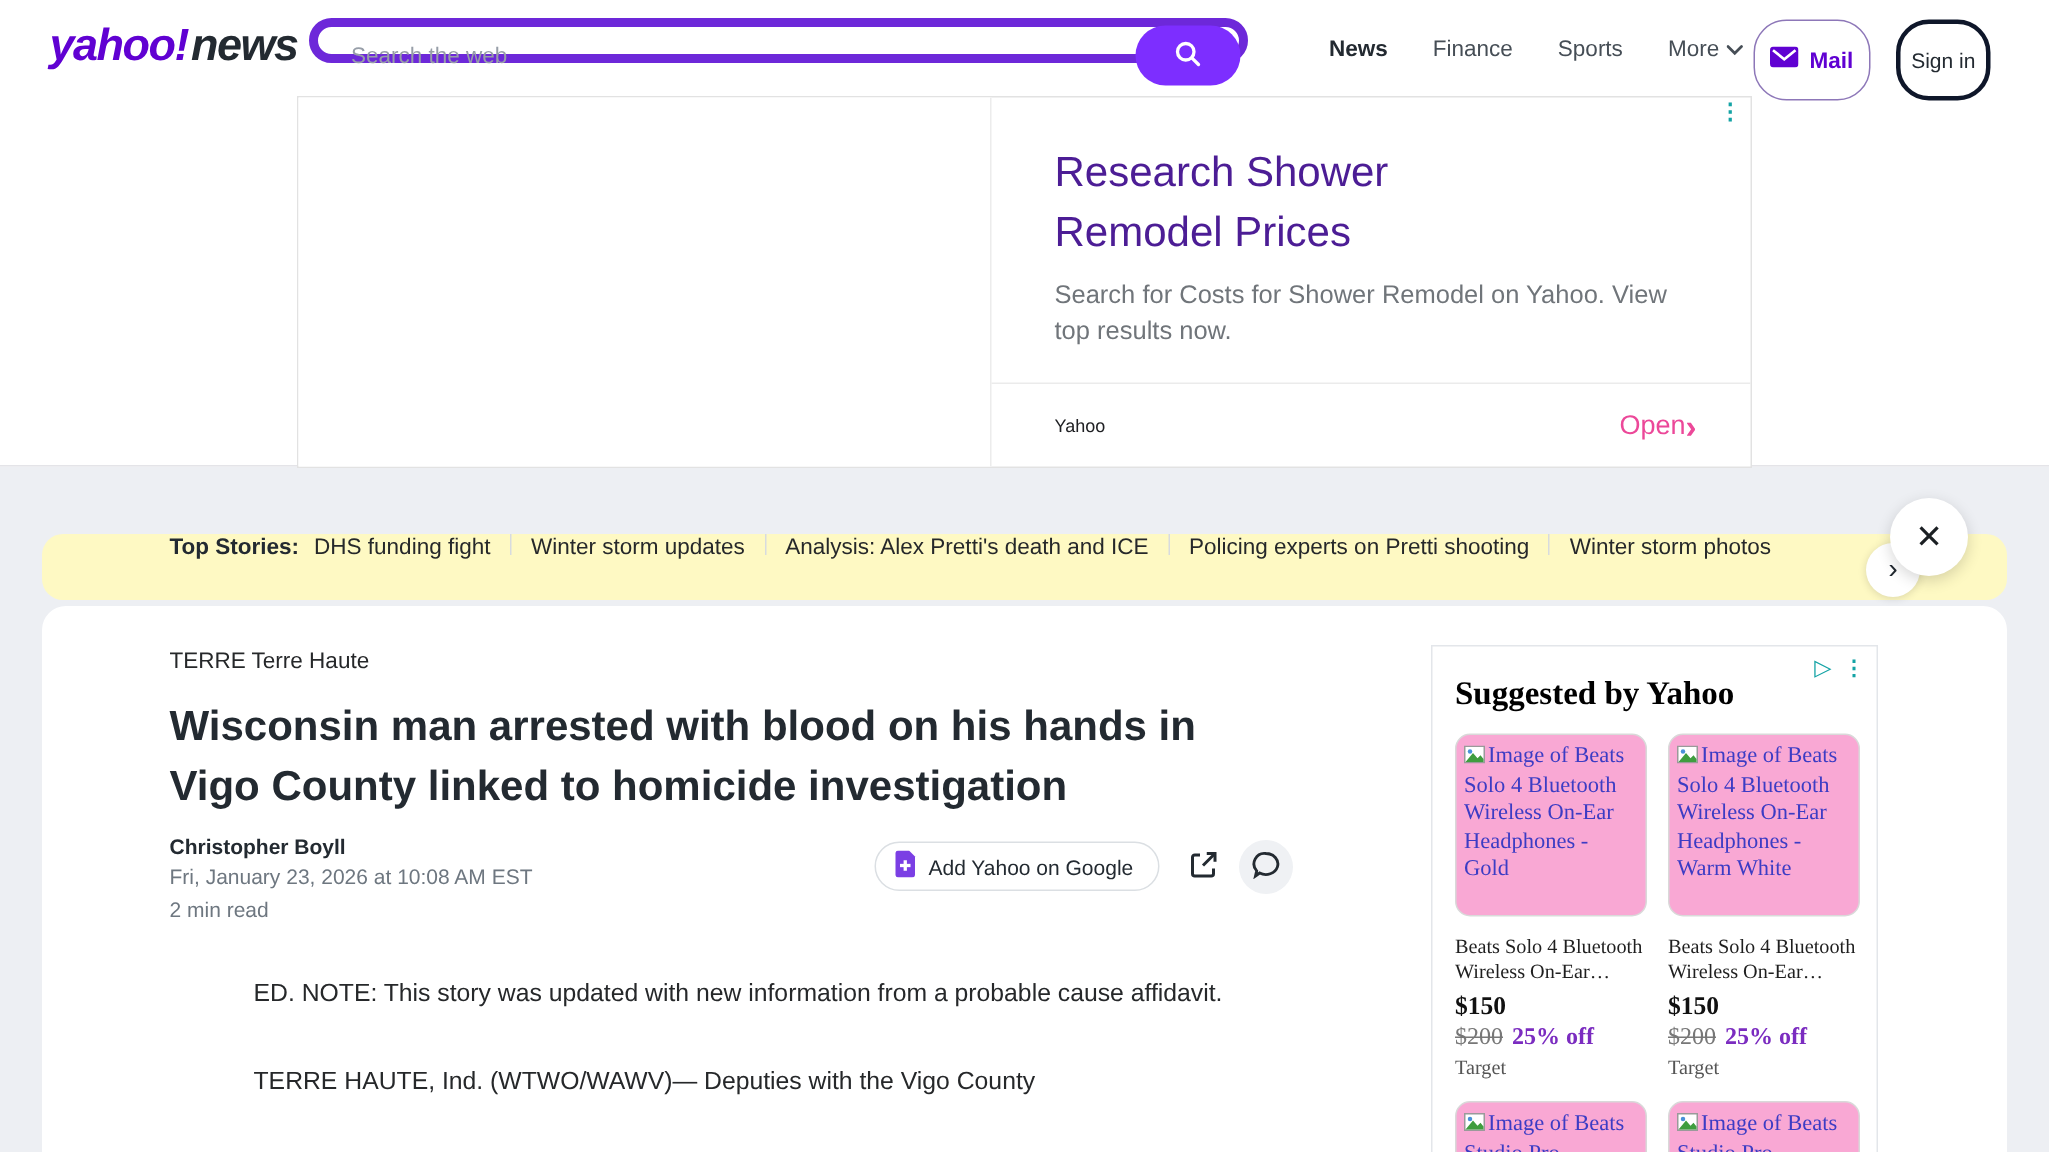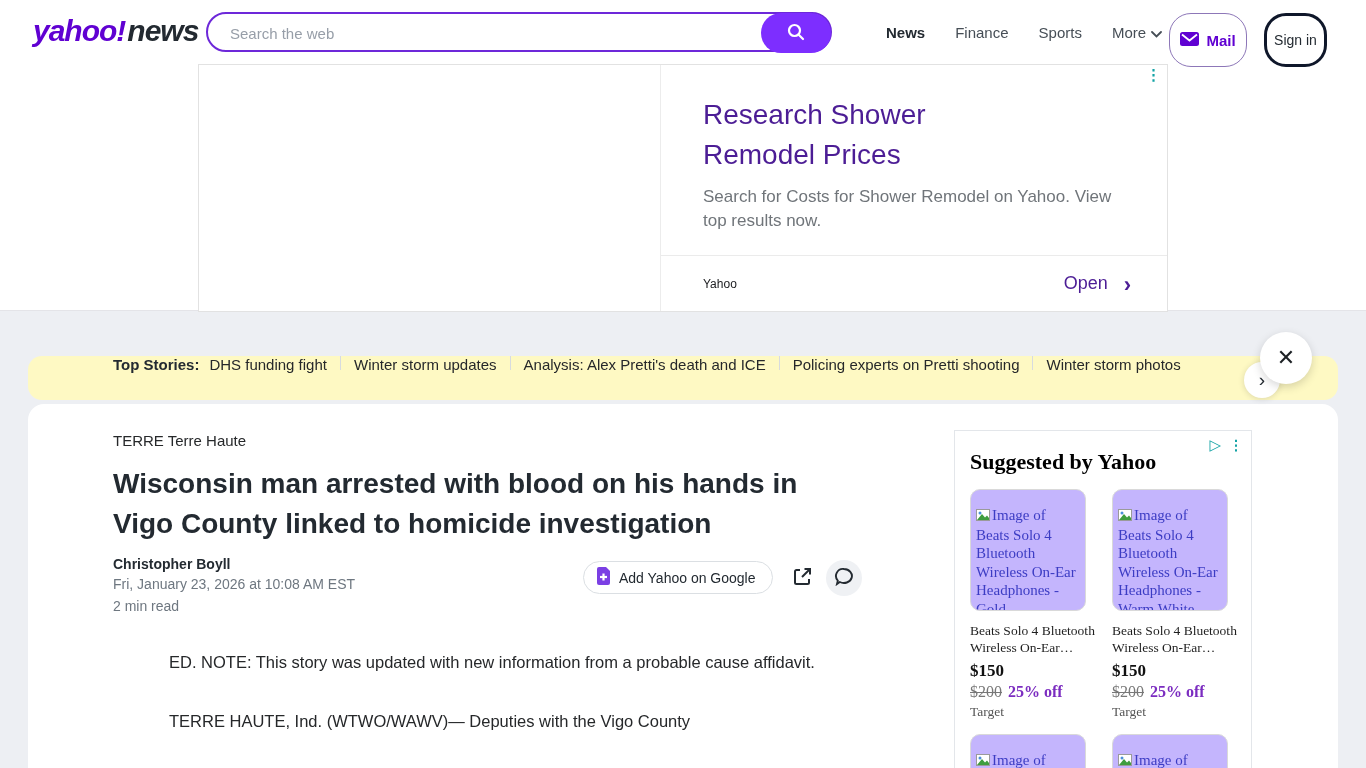--- a/index.html
+++ b/index.html
@@ -7,41 +7,41 @@
   body { font-family:"Liberation Sans", sans-serif; background:#edeff3; position:relative; }
 
   
   .top-white { position:absolute; left:0; top:0; width:1366px; height:311px; background:#fff; border-bottom:1px solid #e4e4e8; }
 
   
   .topbar { position:absolute; left:0; top:0; width:1366px; height:64px; background:#fff; z-index:5; }
   .logo { position:absolute; left:33px; top:14px; font-style:italic; font-weight:800; font-size:30px; letter-spacing:-1px; cursor:pointer; }
   .logo-yahoo { color:#6001d2; }
   .logo-news { color:#232a31; margin-left:2px; }
-  .searchwrap { position:absolute; left:206px; top:12px; width:626px; height:40px; border:2px solid #6d28d9; border-radius:24px; background:#fff; }
+  .searchwrap { position:absolute; left:206px; top:12px; width:626px; height:30px; border:6px solid #6d28d9; border-radius:24px; background:#fff; }
   .searchwrap input { position:absolute; left:0; top:0; width:540px; height:38px; border:none; outline:none; background:transparent; padding-left:22px; font-size:15px; color:#232a31; font-family:"Liberation Sans", sans-serif; }
   .searchwrap input::placeholder { color:#979ea8; }
   .search-btn { position:absolute; right:-1px; top:-1px; width:70px; height:40px; border:none; border-radius:24px; background:#7d2eff; cursor:pointer; display:flex; align-items:center; justify-content:center; }
   .topnav { position:absolute; left:886px; top:0; height:64px; display:flex; align-items:center; gap:30px; font-size:15px; color:#464e56; }
   .topnav .nav-item { cursor:pointer; display:flex; align-items:center; gap:5px; }
   .topnav .active { font-weight:700; color:#232a31; }
   .pill-btn { position:absolute; top:13px; height:54px; border-radius:22px; background:#fff; display:flex; align-items:center; justify-content:center; cursor:pointer; font-family:"Liberation Sans", sans-serif; }
   .mail-btn { left:1169px; width:78px; border:1.5px solid #8d77b8; gap:7px; color:#6001d2; font-size:15px; font-weight:600; }
   .signin-btn { left:1264px; width:63px; border:3px solid #0f172a; color:#232a31; font-size:14px; font-weight:500; }
 
   
   .top-ad { position:absolute; left:198px; top:64px; width:970px; height:248px; background:#fff; border:1px solid #e2e2e2; display:flex; z-index:4; }
   .ad-img-area { width:462px; height:100%; border-right:1px solid #ececec; background:#fff; }
   .ad-body { position:relative; flex:1; }
   .ad-kebab { position:absolute; top:3px; right:6px; color:#14a3a5; font-size:15px; font-weight:700; line-height:14px; cursor:pointer; }
   .ad-title { position:absolute; left:42px; top:30px; width:340px; font-size:28px; line-height:40px; font-weight:400; color:#4c1d95; cursor:pointer; }
   .ad-desc { position:absolute; left:42px; top:120px; width:410px; font-size:17px; line-height:24px; color:#70757a; }
   .ad-footer { position:absolute; left:0; bottom:0; width:100%; height:56px; border-top:1px solid #ebebeb; display:flex; align-items:center; justify-content:space-between; padding:0 36px 0 42px; }
   .ad-advertiser { font-size:12px; color:#202124; }
-  .ad-open { font-size:18px; color:#4c1d95; font-weight:500; display:flex; align-items:flex-end; gap:16px; cursor:pointer; }
+  .ad-open { font-size:18px; color:#ec4899; font-weight:500; display:flex; align-items:flex-end; gap:0; cursor:pointer; }
   .ad-open .chev { font-size:22px; font-weight:700; line-height:18px; }
 
   
   .ts-bar { position:absolute; left:28px; top:356px; width:1310px; height:44px; background:#fef9c3; border-radius:14px; display:flex; align-items:flex-start; padding:0 120px 0 85px; overflow:hidden; z-index:5; }
   .ts-label { font-weight:700; font-size:15px; color:#232a31; white-space:nowrap; margin-right:10px; }
   .ts-item { font-size:15px; color:#26282a; white-space:nowrap; cursor:pointer; }
   .ts-sep { width:1px; height:14px; background:#d7dbdf; margin:0 13px; flex:0 0 auto; }
   .ts-chev { position:absolute; left:1244px; top:362px; width:36px; height:36px; border-radius:50%; background:#fff; box-shadow:0 1px 6px rgba(0,0,0,.14); border:none; font-size:19px; color:#232a31; cursor:pointer; z-index:6; line-height:34px; text-align:center; }
   .close-fab { position:absolute; left:1260px; top:332px; width:52px; height:52px; border-radius:50%; background:#fff; box-shadow:0 3px 10px rgba(0,0,0,.16); border:none; font-size:22px; color:#1b1f23; cursor:pointer; z-index:7; }
 
@@ -59,21 +59,21 @@
   .bodytext { position:absolute; left:141px; top:242px; width:660px; font-size:16.5px; line-height:33px; color:#26282a; }
   .bodytext p { margin-bottom:26px; }
 
   
   .suggested { position:absolute; left:926px; top:26px; width:298px; height:600px; background:#fff; border:1px solid #e3e6ea; padding:0 15px; }
   .sg-icons { position:absolute; top:5px; right:8px; display:flex; gap:8px; align-items:center; color:#14a3a5; }
   .sg-adchoices { font-size:15px; cursor:pointer; }
   .sg-kebab { font-size:14px; font-weight:700; cursor:pointer; }
   .sg-title { margin-top:18px; font-family:"Liberation Serif", serif; font-weight:700; font-size:22px; color:#000; }
   .sg-grid { margin-top:14px; display:grid; grid-template-columns:126px 126px; column-gap:16px; row-gap:14px; }
-  .sg-imgbox { width:116px; height:122px; border:1px solid #d9d9d9; border-radius:10px; background:#c4b5fd; padding:16px 5px; overflow:hidden; cursor:pointer; }
+  .sg-imgbox { width:128px; height:122px; border:1px solid #d9d9d9; border-radius:10px; background:#f9a8d4; padding:5px 5px; overflow:hidden; cursor:pointer; }
   .sg-alt { font-family:"Liberation Serif", serif; font-size:15px; line-height:18.5px; color:#3c3cc4; }
   .broken-img { display:inline-block; vertical-align:-1px; margin-right:2px; }
   .sg-name { margin-top:11px; font-family:"Liberation Serif", serif; font-size:13.5px; line-height:17px; color:#1f1f1f; cursor:pointer; }
   .sg-price { margin-top:5px; font-family:"Liberation Serif", serif; font-weight:700; font-size:17px; color:#111; }
   .sg-deal { margin-top:2px; font-family:"Liberation Serif", serif; font-size:16px; }
   .sg-old { color:#777; text-decoration:line-through; margin-right:6px; }
   .sg-disc { color:#7b2cc0; font-weight:700; }
   .sg-store { margin-top:3px; font-family:"Liberation Serif", serif; font-size:13.5px; color:#555; }
   .sg-cell { width:126px; }
 </style>

